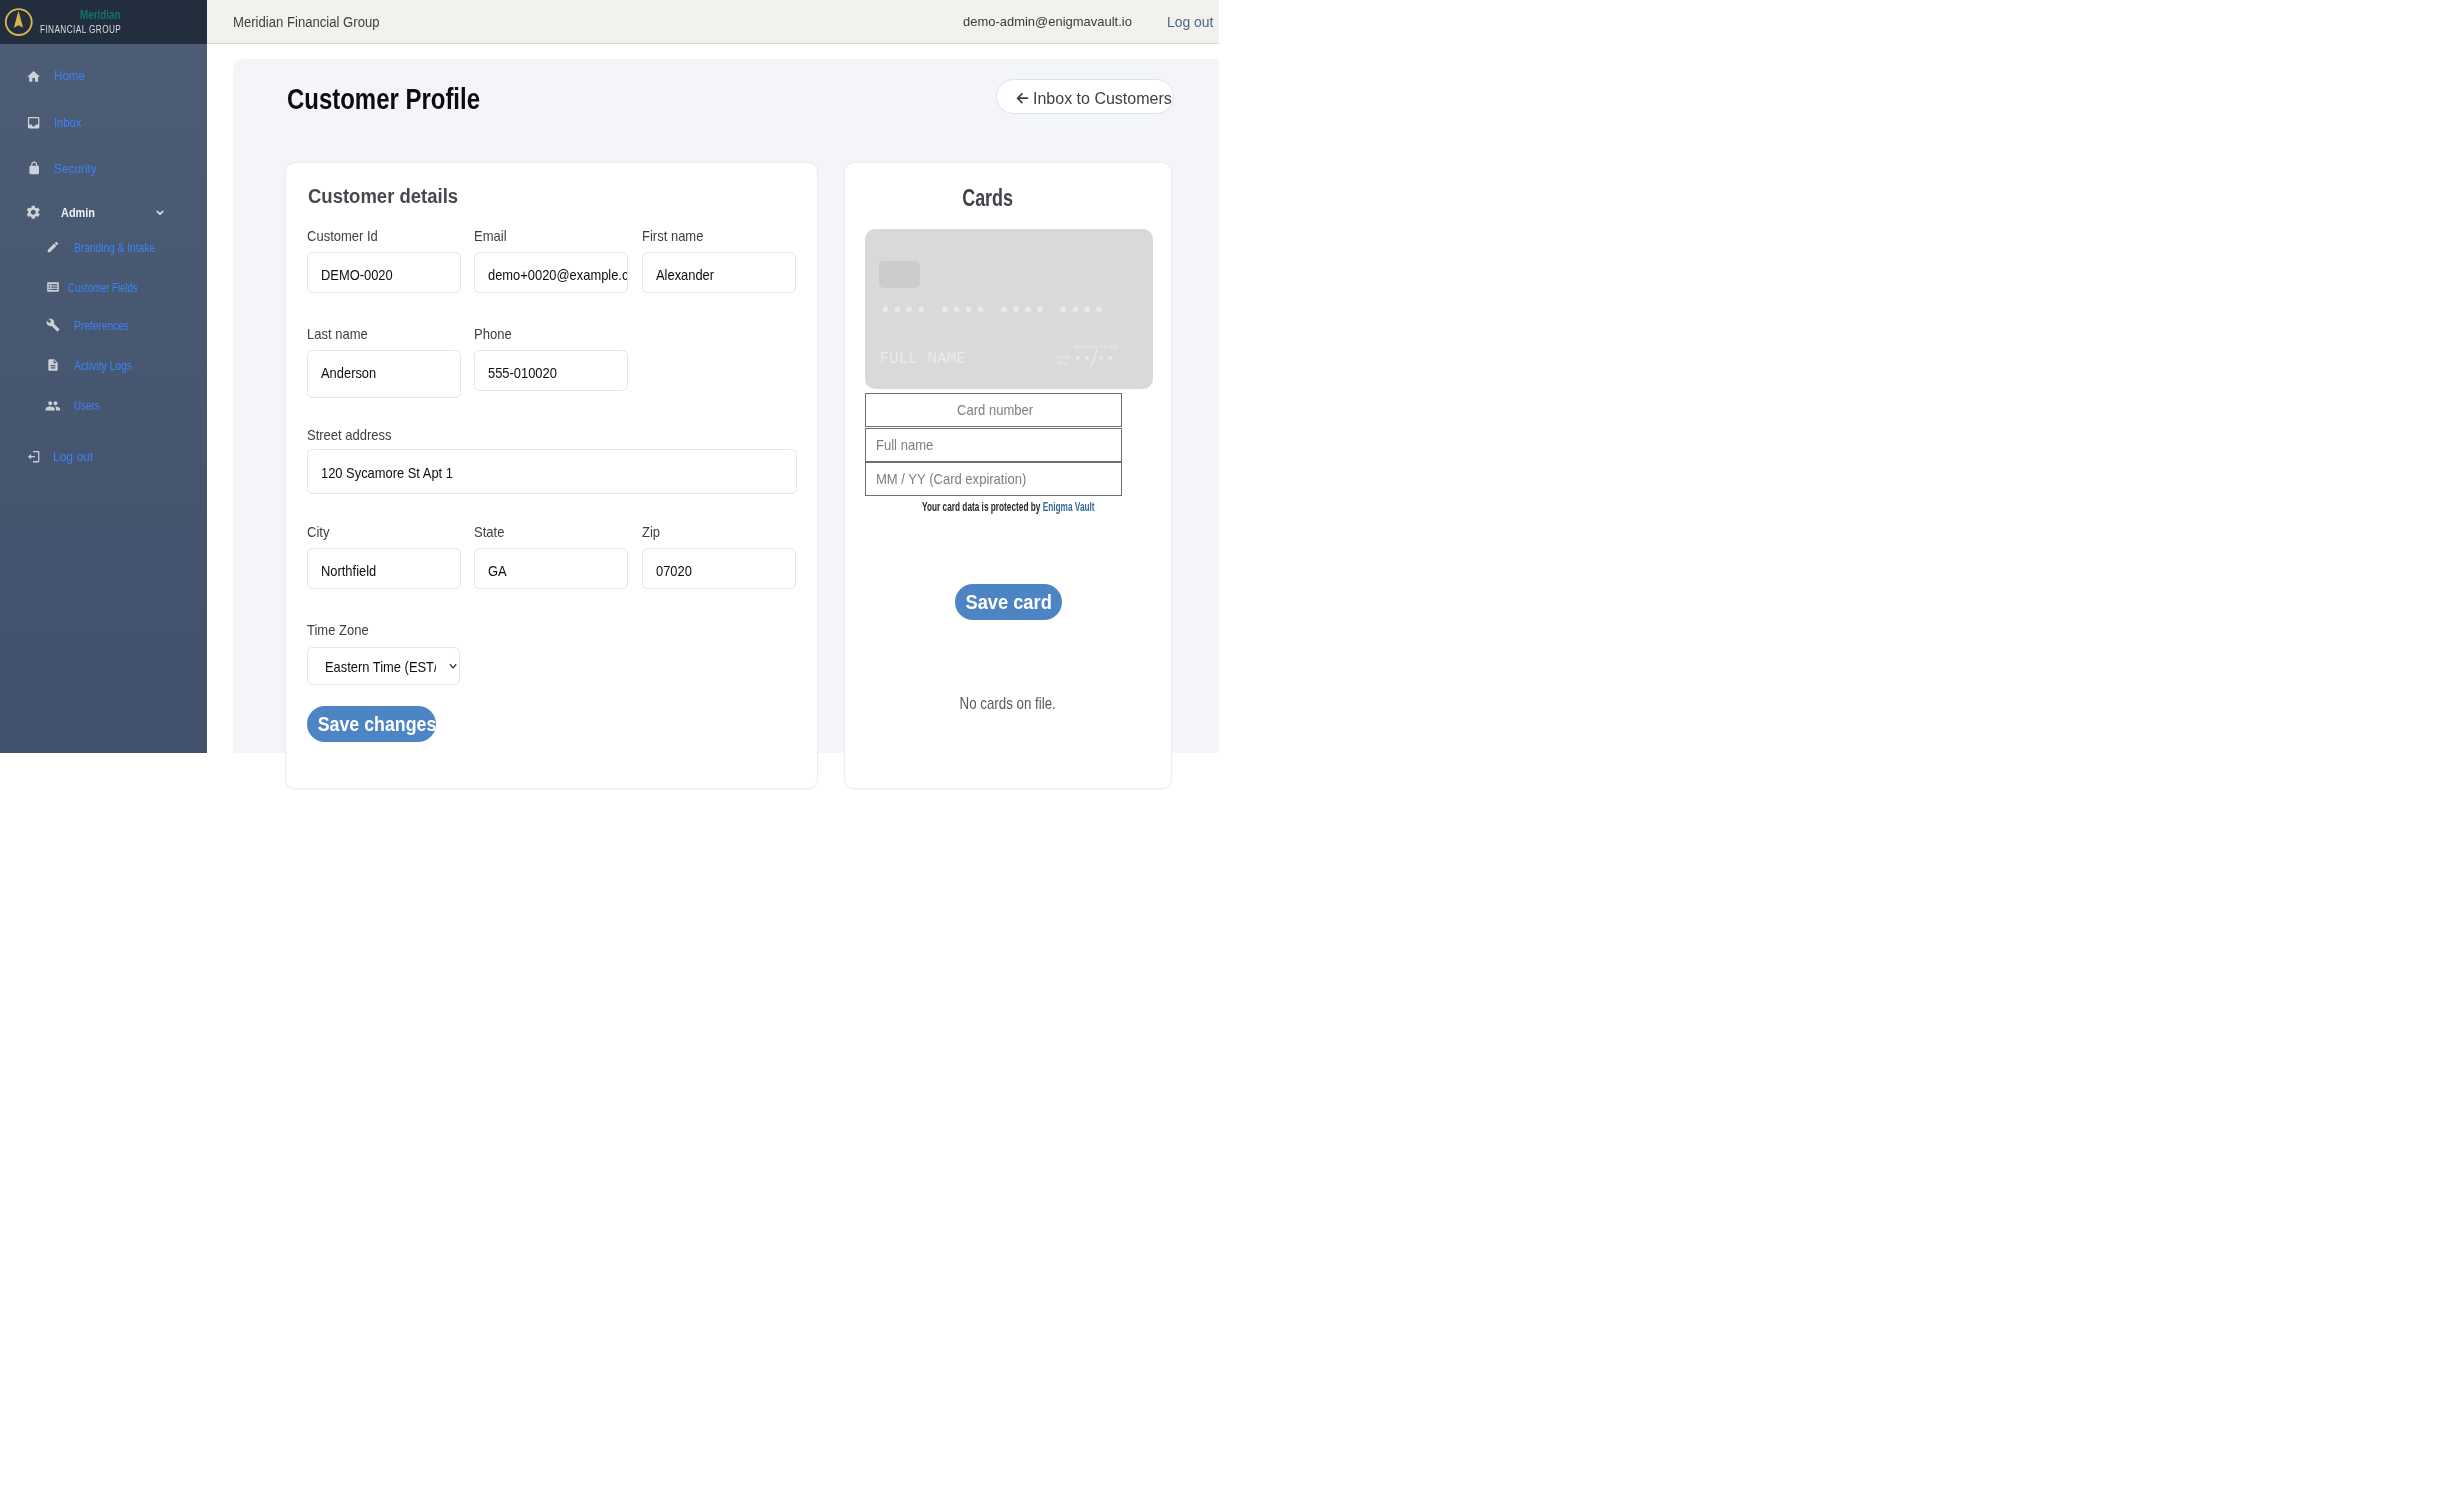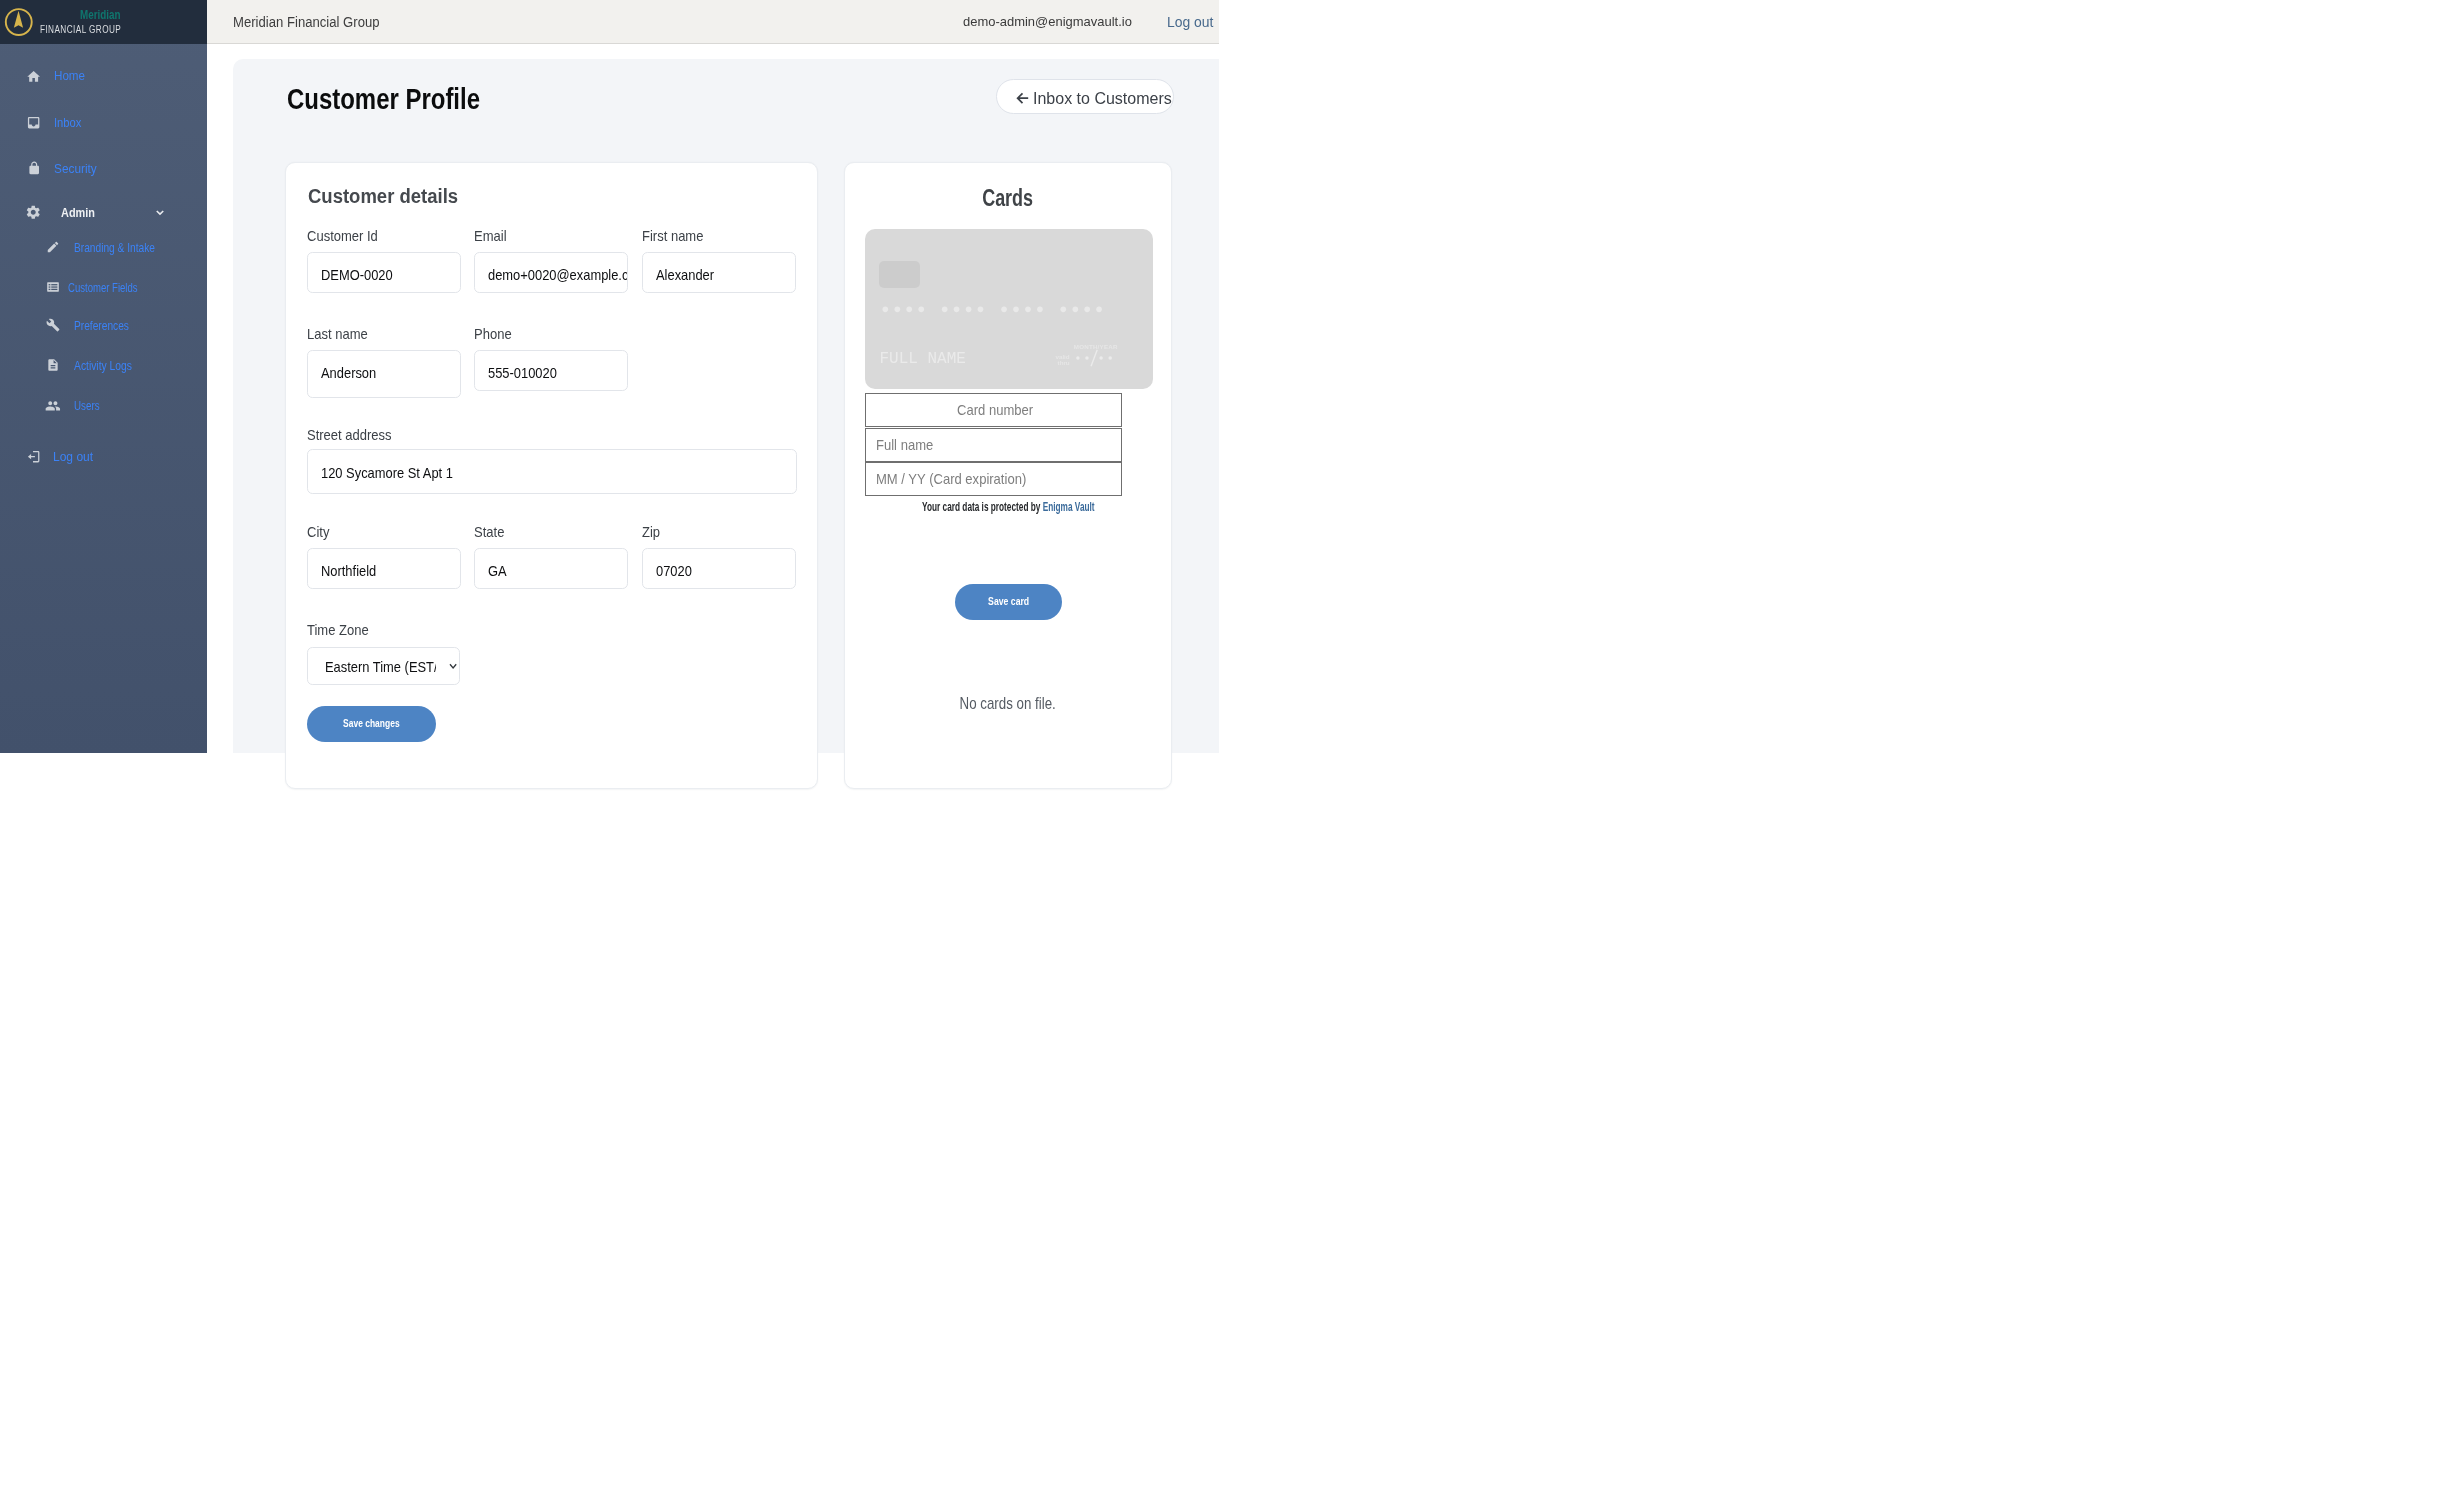--- a/index.html
+++ b/index.html
@@ -18,21 +18,21 @@
   
   #panel { left:233px; top:59px; width:986px; height:694px; background:#f3f5f8;
     border-top-left-radius:10px; }
   .card { background:#fff; border:0.8px solid #eaedf1; border-radius:10px;
     box-shadow:0 0.8px 1.6px rgba(20,30,50,.05); }
   .lbl { font-size:14.4px; color:#3c4147; white-space:nowrap; }
   .input { background:#fff; border:0.8px solid #e2e5ea; border-radius:5.4px;
     font-size:15px; color:#0e0f11; padding-left:13px; white-space:nowrap;
     overflow:hidden; }
   .btn-blue { background:#4d84c4; border-radius:18px; color:#fff;
-    font-weight:bold; font-size:10px; text-align:center; }
+    font-weight:bold; font-size:21px; text-align:center; }
   .dinput { background:#fff; border:0.8px solid #6f6f6f; font-size:14.4px;
     color:#7e7e7e; padding-left:10px; white-space:nowrap; overflow:hidden; }
 </style>
 </head>
 <body>
 <div id="sidebar" class="abs"></div>
 <div id="logoblock" class="abs"></div>
 
 <svg class="abs" style="left:0; top:0;" width="44" height="44" viewBox="0 0 53 53">
   <circle cx="22.6" cy="26.6" r="15.6" fill="#222d3d" stroke="#d6b44c" stroke-width="2.3"></circle>
@@ -83,21 +83,21 @@
 <div class="input abs" style="left:307px; top:647px; width:153px; height:38px; line-height:38px; padding-left:17.3px;">
     <div style="width:111px; overflow:hidden;"><span class="sx" style="transform:scaleX(0.86);">Eastern Time (EST/EDT)</span></div>
   </div>
 <svg class="abs" style="left:449px; top:662px;" width="8.2" height="8.2" viewBox="0 0 10 10">
     <path d="M1.2 2.8 L5 7.2 L8.8 2.8" fill="none" stroke="#32373c" stroke-width="1.6"></path>
   </svg>
 
 <div class="btn-blue abs" style="left:307px; top:706px; width:129px; height:36px; line-height:36px;"><span class="sx" style="transform:scaleX(0.847); transform-origin:center;">Save changes</span></div>
 
 <div class="card abs" style="left:844px; top:162px; width:328px; height:627px;"></div>
-<div class="abs" style="left:844px; top:185px; width:328px; text-align:center; font-size:23px; font-weight:bold; color:#3f4347;"><span class="sx" style="transform:scaleX(0.78); transform-origin:center;">Cards</span></div>
+<div class="abs" style="left:824px; top:185px; width:328px; text-align:center; font-size:23px; font-weight:bold; color:#3f4347;"><span class="sx" style="transform:scaleX(0.78); transform-origin:center;">Cards</span></div>
 
 <div class="abs" style="left:865px; top:229px; width:288px; height:160px; background:#d9d9d9; border-radius:10px;"></div>
 <div class="abs" style="left:879px; top:261px; width:41px; height:27px; background:#cccccc; border-radius:5px;"></div>
 <svg class="abs" style="left:865px; top:229px;" width="288" height="160" viewBox="0 0 349 194">
   <g fill="#e9e9e9">
     <circle cx="24.5" cy="97.4" r="3.4"></circle>
       <circle cx="39.1" cy="97.4" r="3.4"></circle>
       <circle cx="53.5" cy="97.4" r="3.4"></circle>
       <circle cx="68.1" cy="97.4" r="3.4"></circle>
     <circle cx="96.5" cy="97.4" r="3.4"></circle>

